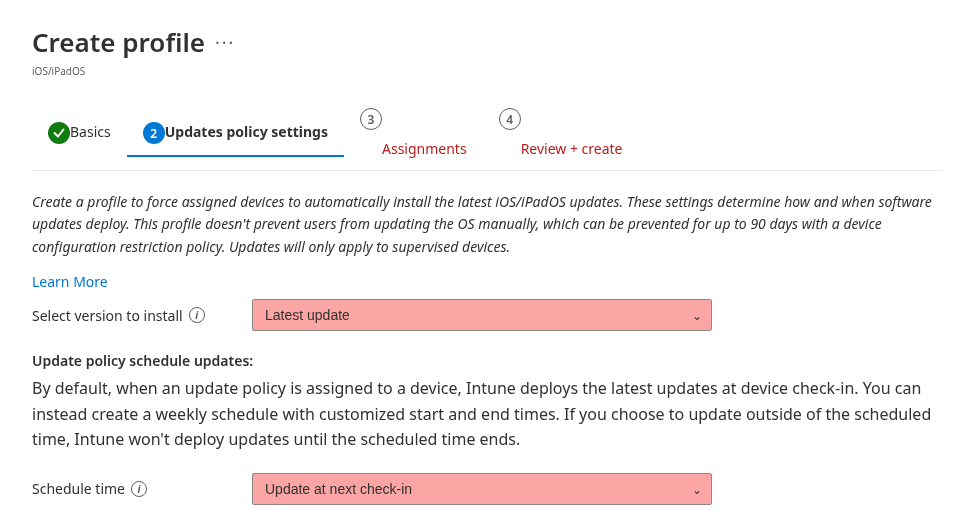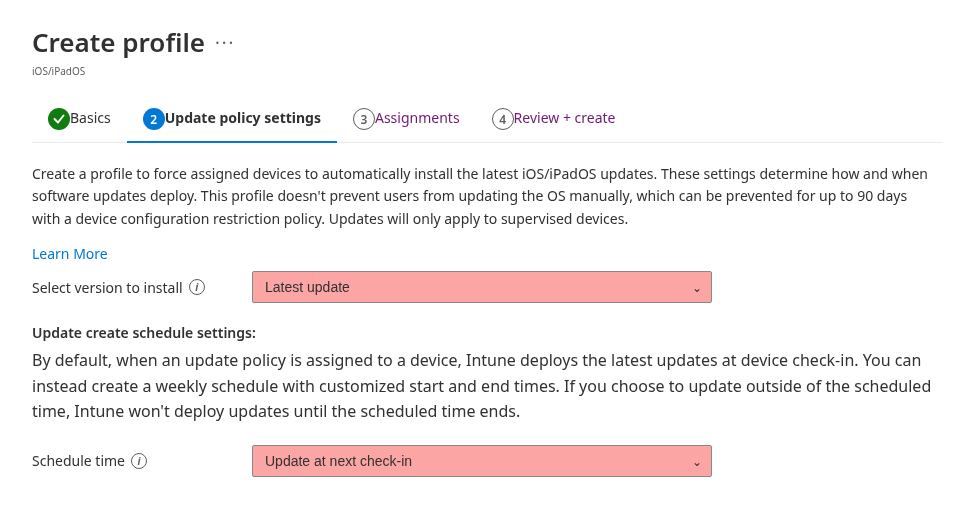--- a/index.html
+++ b/index.html
@@ -86,30 +86,32 @@
     .step.active-step::after {
       content: '';
       position: absolute;
       bottom: -1px;
       left: 0;
       right: 0;
       height: 2px;
       background: #0078d4;
     }
     .step.inactive-step .step-label {
-      color: #701a75;
+      color: #b91c1c;
+      margin-top: 31px;
     }
 
     
     .description-text {
       font-size: 14px;
       color: #323130;
       line-height: 1.6;
       margin-bottom: 14px;
       max-width: 900px;
+      font-style: italic;
     }
     .learn-more-link {
       color: #0078d4;
       text-decoration: none;
       font-size: 14px;
       cursor: pointer;
       display: inline-block;
       margin-bottom: 8px;
     }
 
@@ -214,21 +216,21 @@
     <div class="step-circle done">
       <svg class="check-icon" viewBox="0 0 12 12" fill="none">
         <polyline points="1.5,6 5,9.5 10.5,2.5" stroke="white" stroke-width="2" stroke-linecap="round" stroke-linejoin="round"></polyline>
       </svg>
     </div>
     <span class="step-label">Basics</span>
   </div>
 
   <div class="step active-step">
     <div class="step-circle active">2</div>
-    <span class="step-label">Update policy settings</span>
+    <span class="step-label">Updates policy settings</span>
   </div>
 
   <div class="step inactive-step">
     <div class="step-circle inactive">3</div>
     <span class="step-label">Assignments</span>
   </div>
 
   <div class="step inactive-step">
     <div class="step-circle inactive">4</div>
     <span class="step-label">Review + create</span>
@@ -253,21 +255,21 @@
       <option>Latest update</option>
       <option>iOS 17</option>
       <option>iOS 16</option>
       <option>iOS 15</option>
     </select>
     <span class="chevron-down">⌄</span>
   </div>
 </div>
 
 
-<div class="section-heading">Update create schedule settings:</div>
+<div class="section-heading">Update policy schedule updates:</div>
 <p class="section-body">By default, when an update policy is assigned to a device, Intune deploys the latest updates at device check-in. You can instead create a weekly schedule with customized start and end times. If you choose to update outside of the scheduled time, Intune won't deploy updates until the scheduled time ends.</p>
 
 
 <div class="form-row">
   <label class="form-label">
     <span>Schedule time</span>
     <span class="info-icon" title="More information">i</span>
   </label>
   <div class="form-control">
     <select class="select-box">

